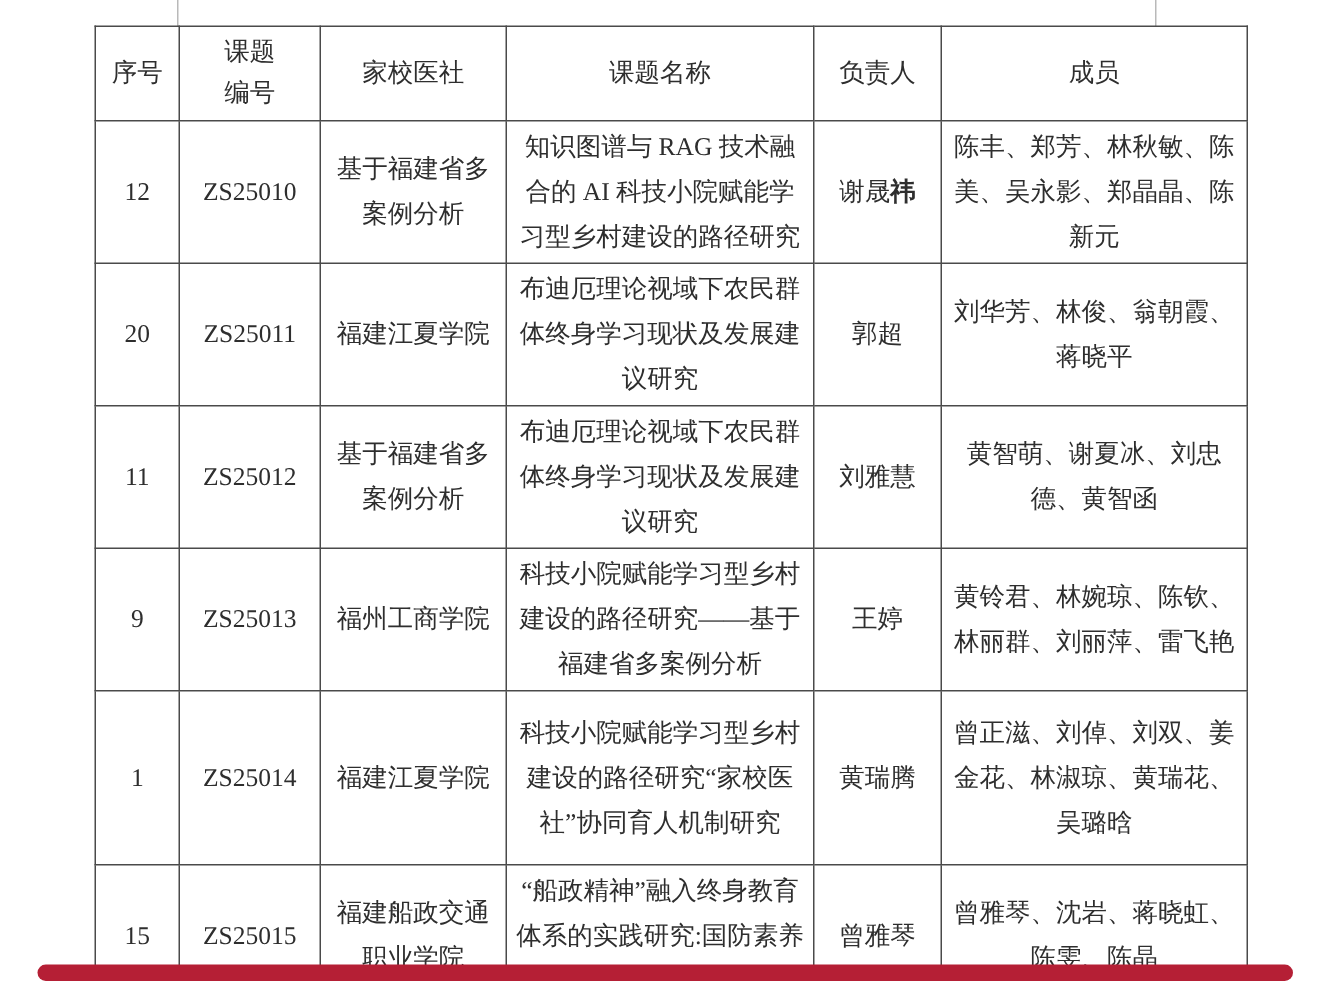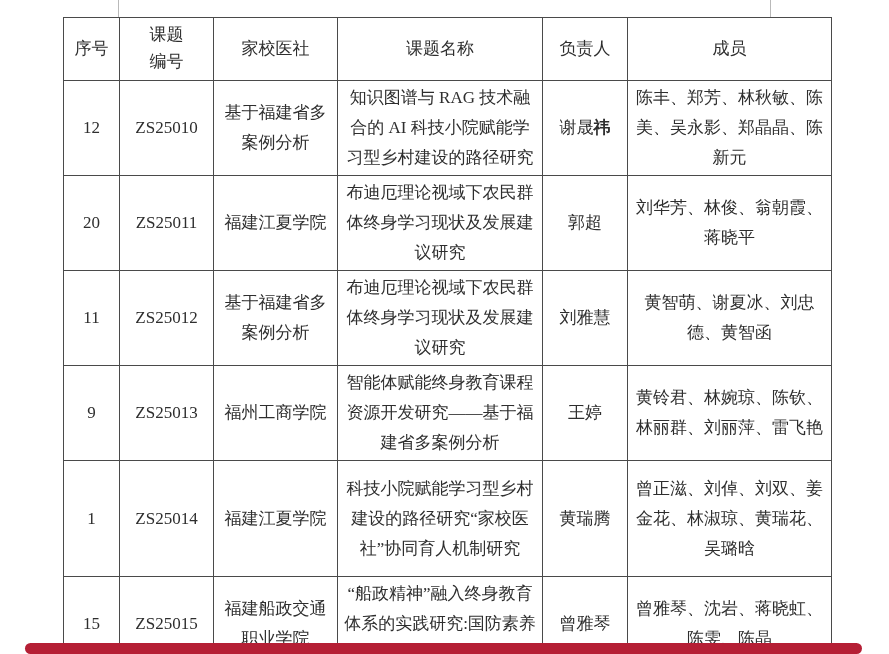--- a/index.html
+++ b/index.html
@@ -132,21 +132,21 @@
         <td>ZS25012</td>
         <td>基于福建省多案例分析</td>
         <td>布迪厄理论视域下农民群体终身学习现状及发展建议研究</td>
         <td>刘雅慧</td>
         <td>黄智萌、谢夏冰、刘忠德、黄智函</td>
       </tr>
       <tr class="row-a">
         <td>9</td>
         <td>ZS25013</td>
         <td>福州工商学院</td>
-        <td>智能体赋能终身教育课程资源开发研究——基于福建省多案例分析</td>
+        <td>科技小院赋能学习型乡村建设的路径研究——基于福建省多案例分析</td>
         <td>王婷</td>
         <td>黄铃君、林婉琼、陈钦、林丽群、刘丽萍、雷飞艳</td>
       </tr>
       <tr class="row-c">
         <td>1</td>
         <td>ZS25014</td>
         <td>福建江夏学院</td>
         <td>科技小院赋能学习型乡村建设的路径研究“家校医社”协同育人机制研究</td>
         <td>黄瑞腾</td>
         <td>曾正滋、刘倬、刘双、姜金花、林淑琼、黄瑞花、吴璐晗</td>

